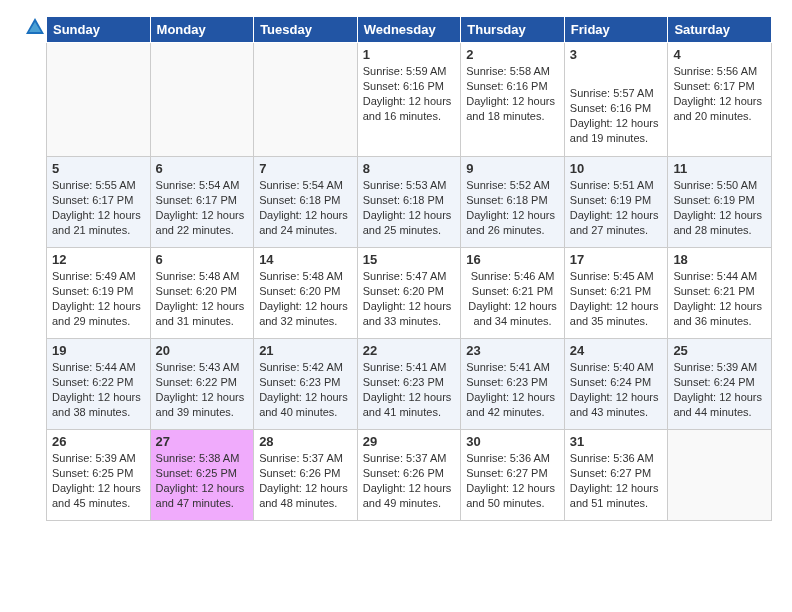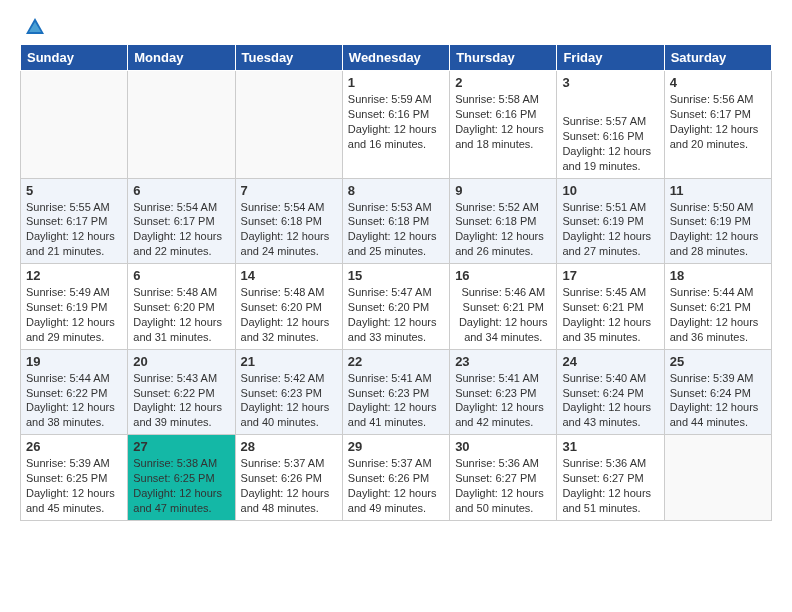--- a/index.html
+++ b/index.html
@@ -8,21 +8,21 @@
       background: #fff;
       width: 792px;
       height: 612px;
       overflow: hidden;
     }
     .page {
       width: 792px;
       height: 531px;
       padding: 16px 20px 10px 20px;
       display: flex;
-      flex-direction: column;
+      flex-direction: row;
     }
     .header {
       display: flex;
       justify-content: space-between;
       align-items: flex-start;
       margin-bottom: 10px;
     }
     .logo {
       display: flex;
       align-items: center;
@@ -321,21 +321,21 @@
           </td>
         </tr>
         <tr>
           <td style="background: rgb(255, 255, 255);">
             <div class="day-number">26</div>
             <div class="day-info" style="white-space: pre-line;">Sunrise: 5:39 AM
 Sunset: 6:25 PM
 Daylight: 12 hours
 and 45 minutes.</div>
           </td>
-          <td style="background: #14b8a6;">
+          <td style="background: #f0abfc;">
             <div class="day-number">27</div>
             <div class="day-info" style="white-space: pre-line;">Sunrise: 5:38 AM
 Sunset: 6:25 PM
 Daylight: 12 hours
 and 47 minutes.</div>
           </td>
           <td style="background: rgb(255, 255, 255);">
             <div class="day-number">28</div>
             <div class="day-info" style="white-space: pre-line;">Sunrise: 5:37 AM
 Sunset: 6:26 PM

